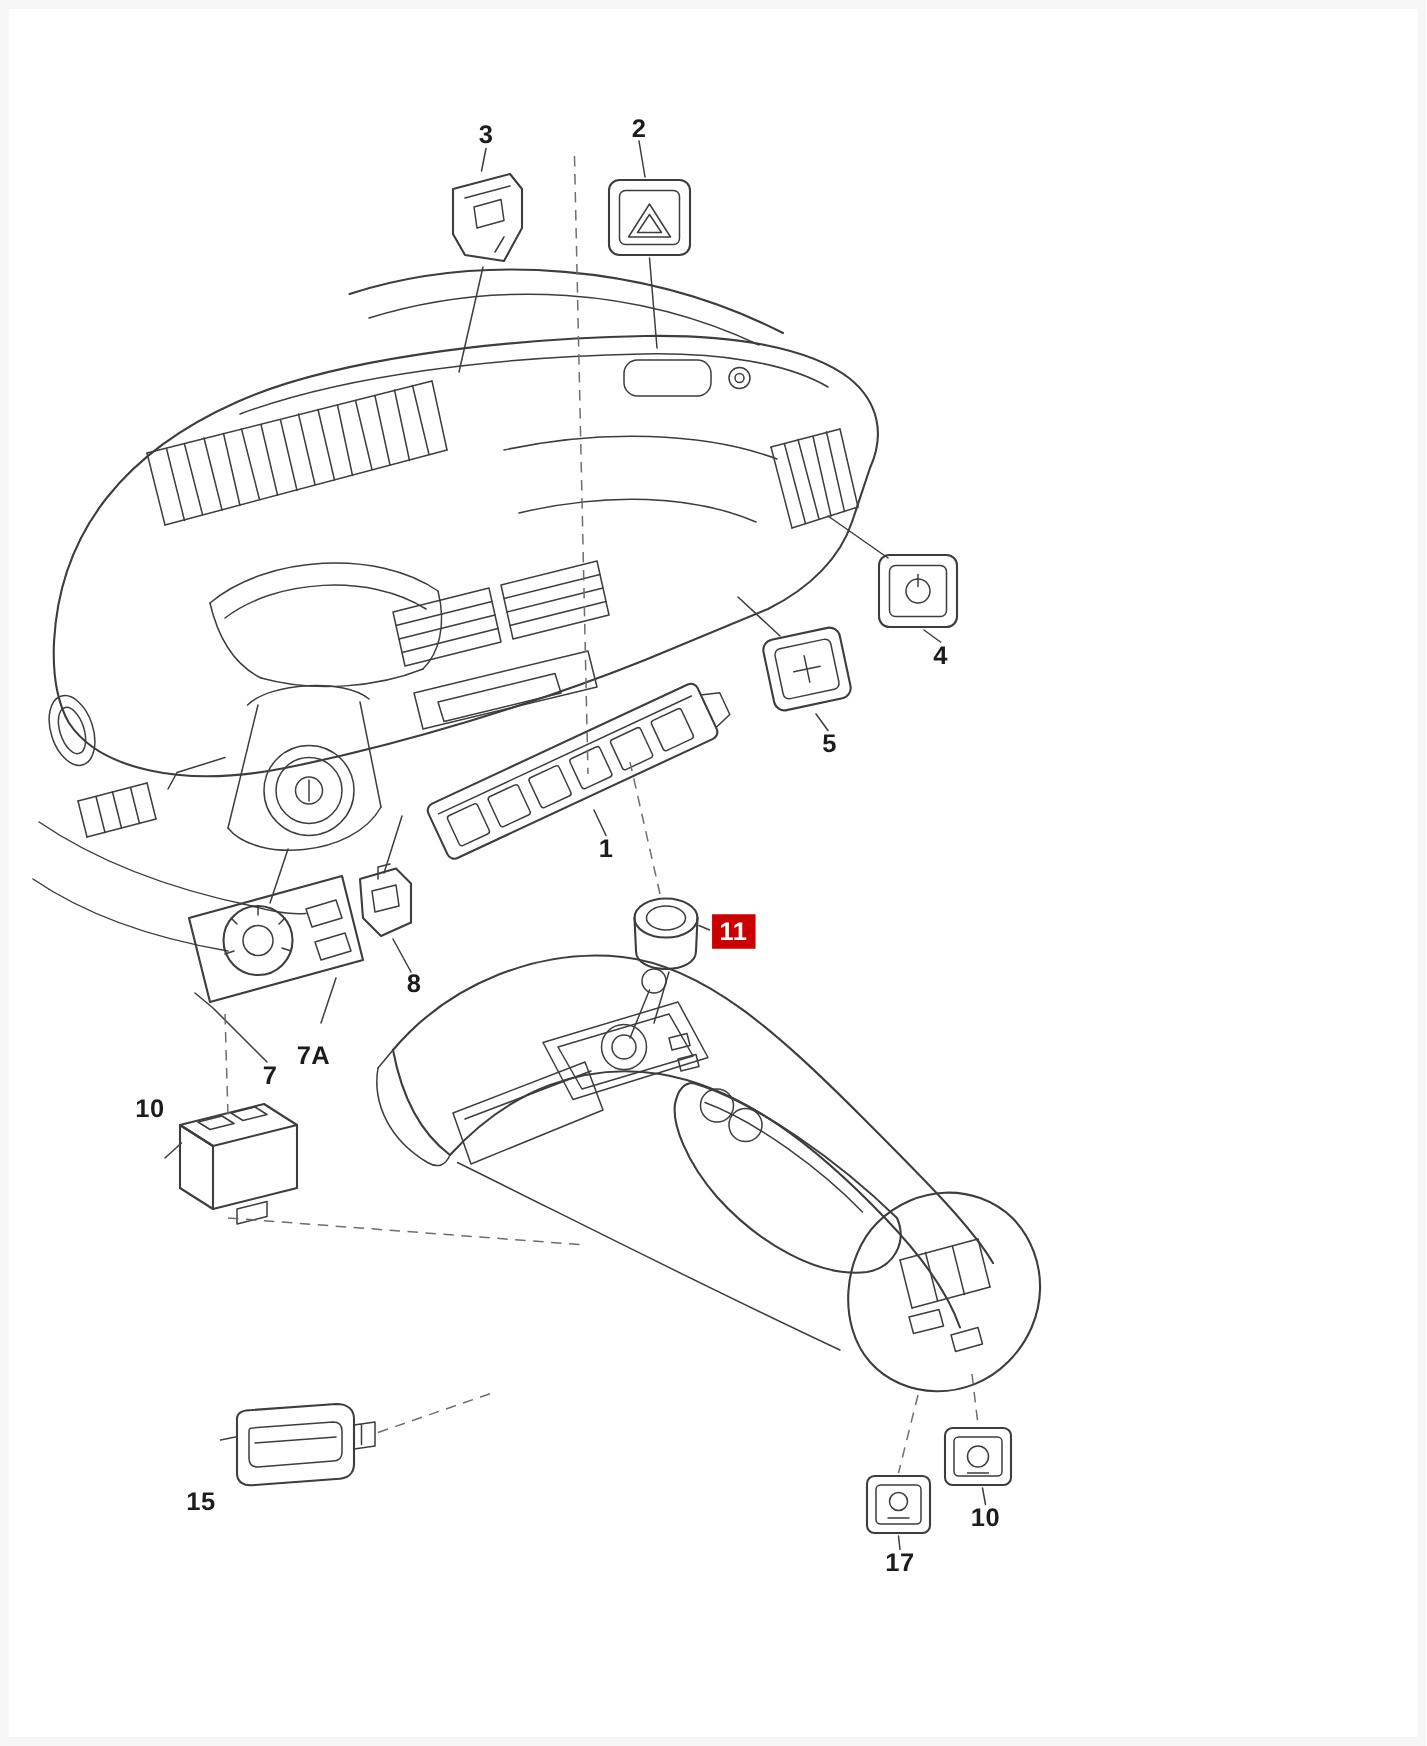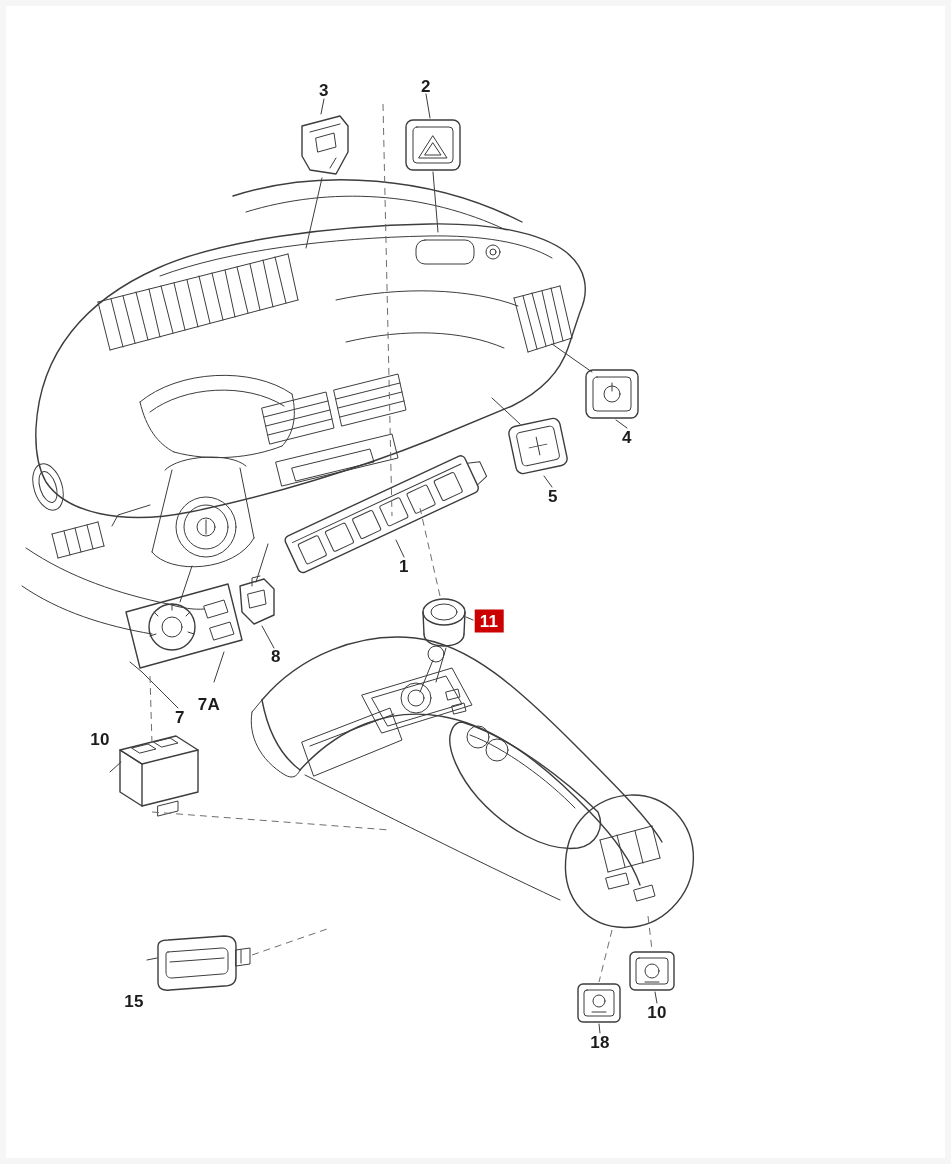--- a/index.html
+++ b/index.html
@@ -281,16 +281,16 @@
       <div class="part-label" style="left: 627px; top: 437px;">4</div>
       <div class="part-label" style="left: 553px; top: 496px;">5</div>
       <div class="part-label" style="left: 404px; top: 566px;">1</div>
       <div class="part-label highlight" style="left: 489px; top: 621px;">11</div>
       <div class="part-label" style="left: 276px; top: 656px;">8</div>
       <div class="part-label" style="left: 209px; top: 704px;">7A</div>
       <div class="part-label" style="left: 180px; top: 717px;">7</div>
       <div class="part-label" style="left: 100px; top: 739px;">10</div>
       <div class="part-label" style="left: 134px; top: 1001px;">15</div>
       <div class="part-label" style="left: 657px; top: 1012px;">10</div>
-      <div class="part-label" style="left: 600px; top: 1042px;">18</div>
+      <div class="part-label" style="left: 600px; top: 1042px;">17</div>
     </div>
   <div class="frame"></div>
 </div>
 
 </body></html>

